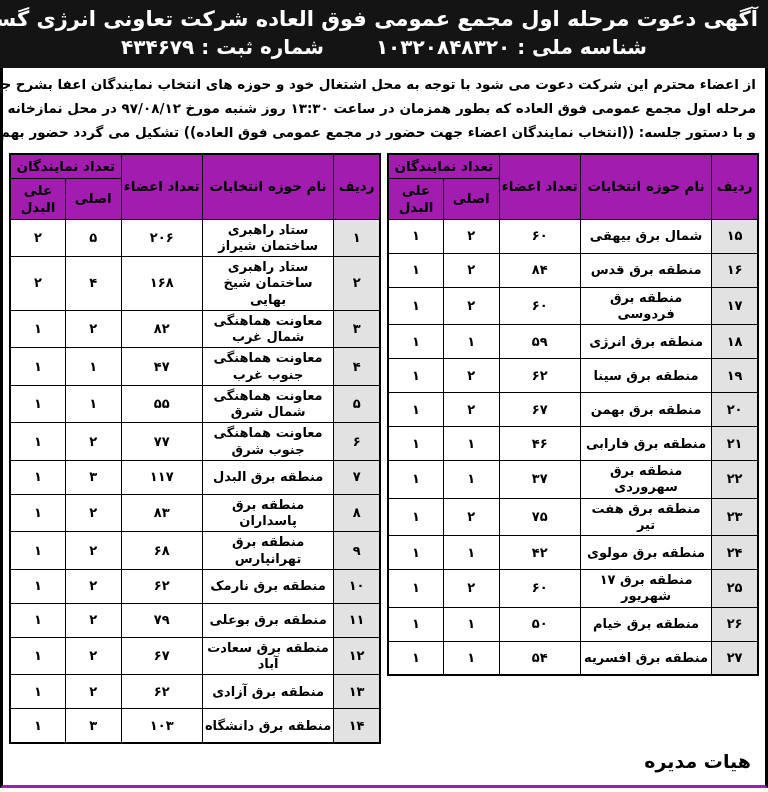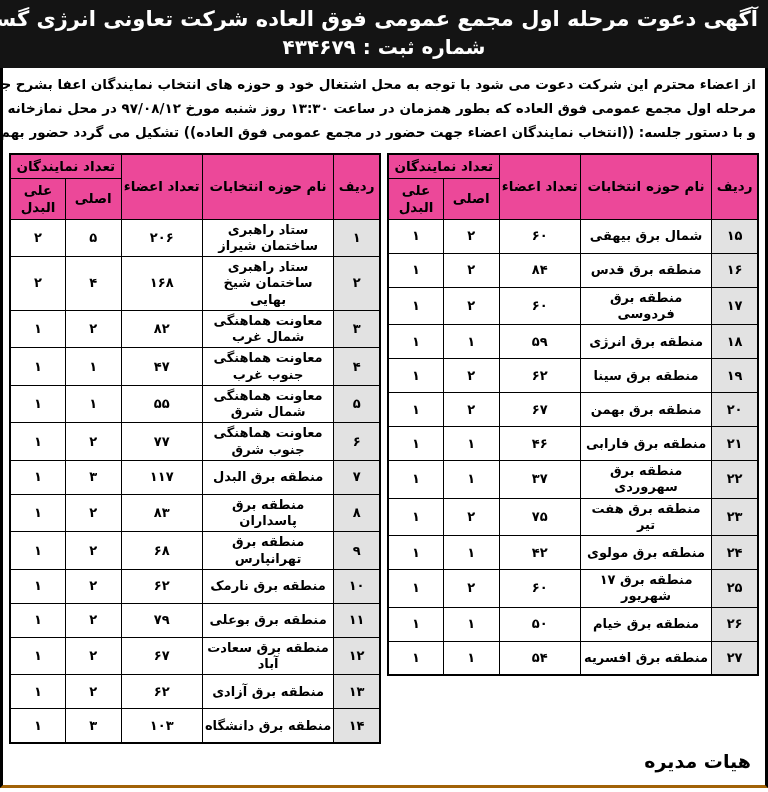--- a/index.html
+++ b/index.html
@@ -93,21 +93,21 @@
   table.grid th, table.grid td {
     border: 1.6px solid #000;
     text-align: center;
     vertical-align: middle;
     font-size: 13px;
     font-weight: bold;
     padding: 2px 2px;
     line-height: 1.25;
   }
   table.grid thead th {
-    background: #ec4899;
+    background: #a21caf;
     font-size: 13.5px;
     padding: 3px 1px;
   }
   th.w-plain, td.w-plain { background: #ffffff; }
   th.hdr-idx { background: #ffffff; }
 
   
   col.c-idx  { width: 12.5%; }
   col.c-name { width: 35.5%; }
   col.c-mem  { width: 22%; }
@@ -130,41 +130,42 @@
   thead tr.h1 { height: 23px; }
   thead tr.h2 { height: 34px; }
 
   .hdr-reps { letter-spacing: -0.2px; }
   .hdr-alt  { line-height: 1.1; margin-left: 12px; }
 
   
   .footer {
     border-right: 3px solid #000;
     border-left: 3px solid #000;
-    border-bottom: 3px solid #a16207;
+    border-bottom: 3px solid #a21caf;
     padding: 6px 10px 8px 10px;
     box-sizing: border-box;
     height: 44px;
   }
   .footer-text {
     font-size: 19px;
     font-weight: bold;
     text-align: right;
     padding-right: 4px;
     white-space: nowrap;
   }
 </style>
 </head>
 <body>
 
 <div class="page">
 
   <div class="banner">
     <div class="banner-title">آگهی دعوت مرحله اول مجمع عمومی فوق العاده شرکت تعاونی انرژی گستر توزیع برق</div>
     <div class="banner-sub">
+      <span>شناسه ملی : ۱۰۳۲۰۸۴۸۳۲۰</span>
       <span>شماره ثبت : ۴۳۴۶۷۹</span>
     </div>
   </div>
 
   <div class="intro">
     <p>از اعضاء محترم این شرکت دعوت می شود با توجه به محل اشتغال خود و حوزه های انتخاب نمایندگان اعفا بشرح جدول زیر، در جلسه</p>
     <p>مرحله اول مجمع عمومی فوق العاده که بطور همزمان در ساعت ۱۳:۳۰ روز شنبه مورخ ۹۷/۰۸/۱۲ در محل نمازخانه حوزه انتخابیه مربوط</p>
     <p>و با دستور جلسه: ((انتخاب نمایندگان اعضاء جهت حضور در مجمع عمومی فوق العاده)) تشکیل می گردد حضور بهم رسانند.</p>
   </div>
 

